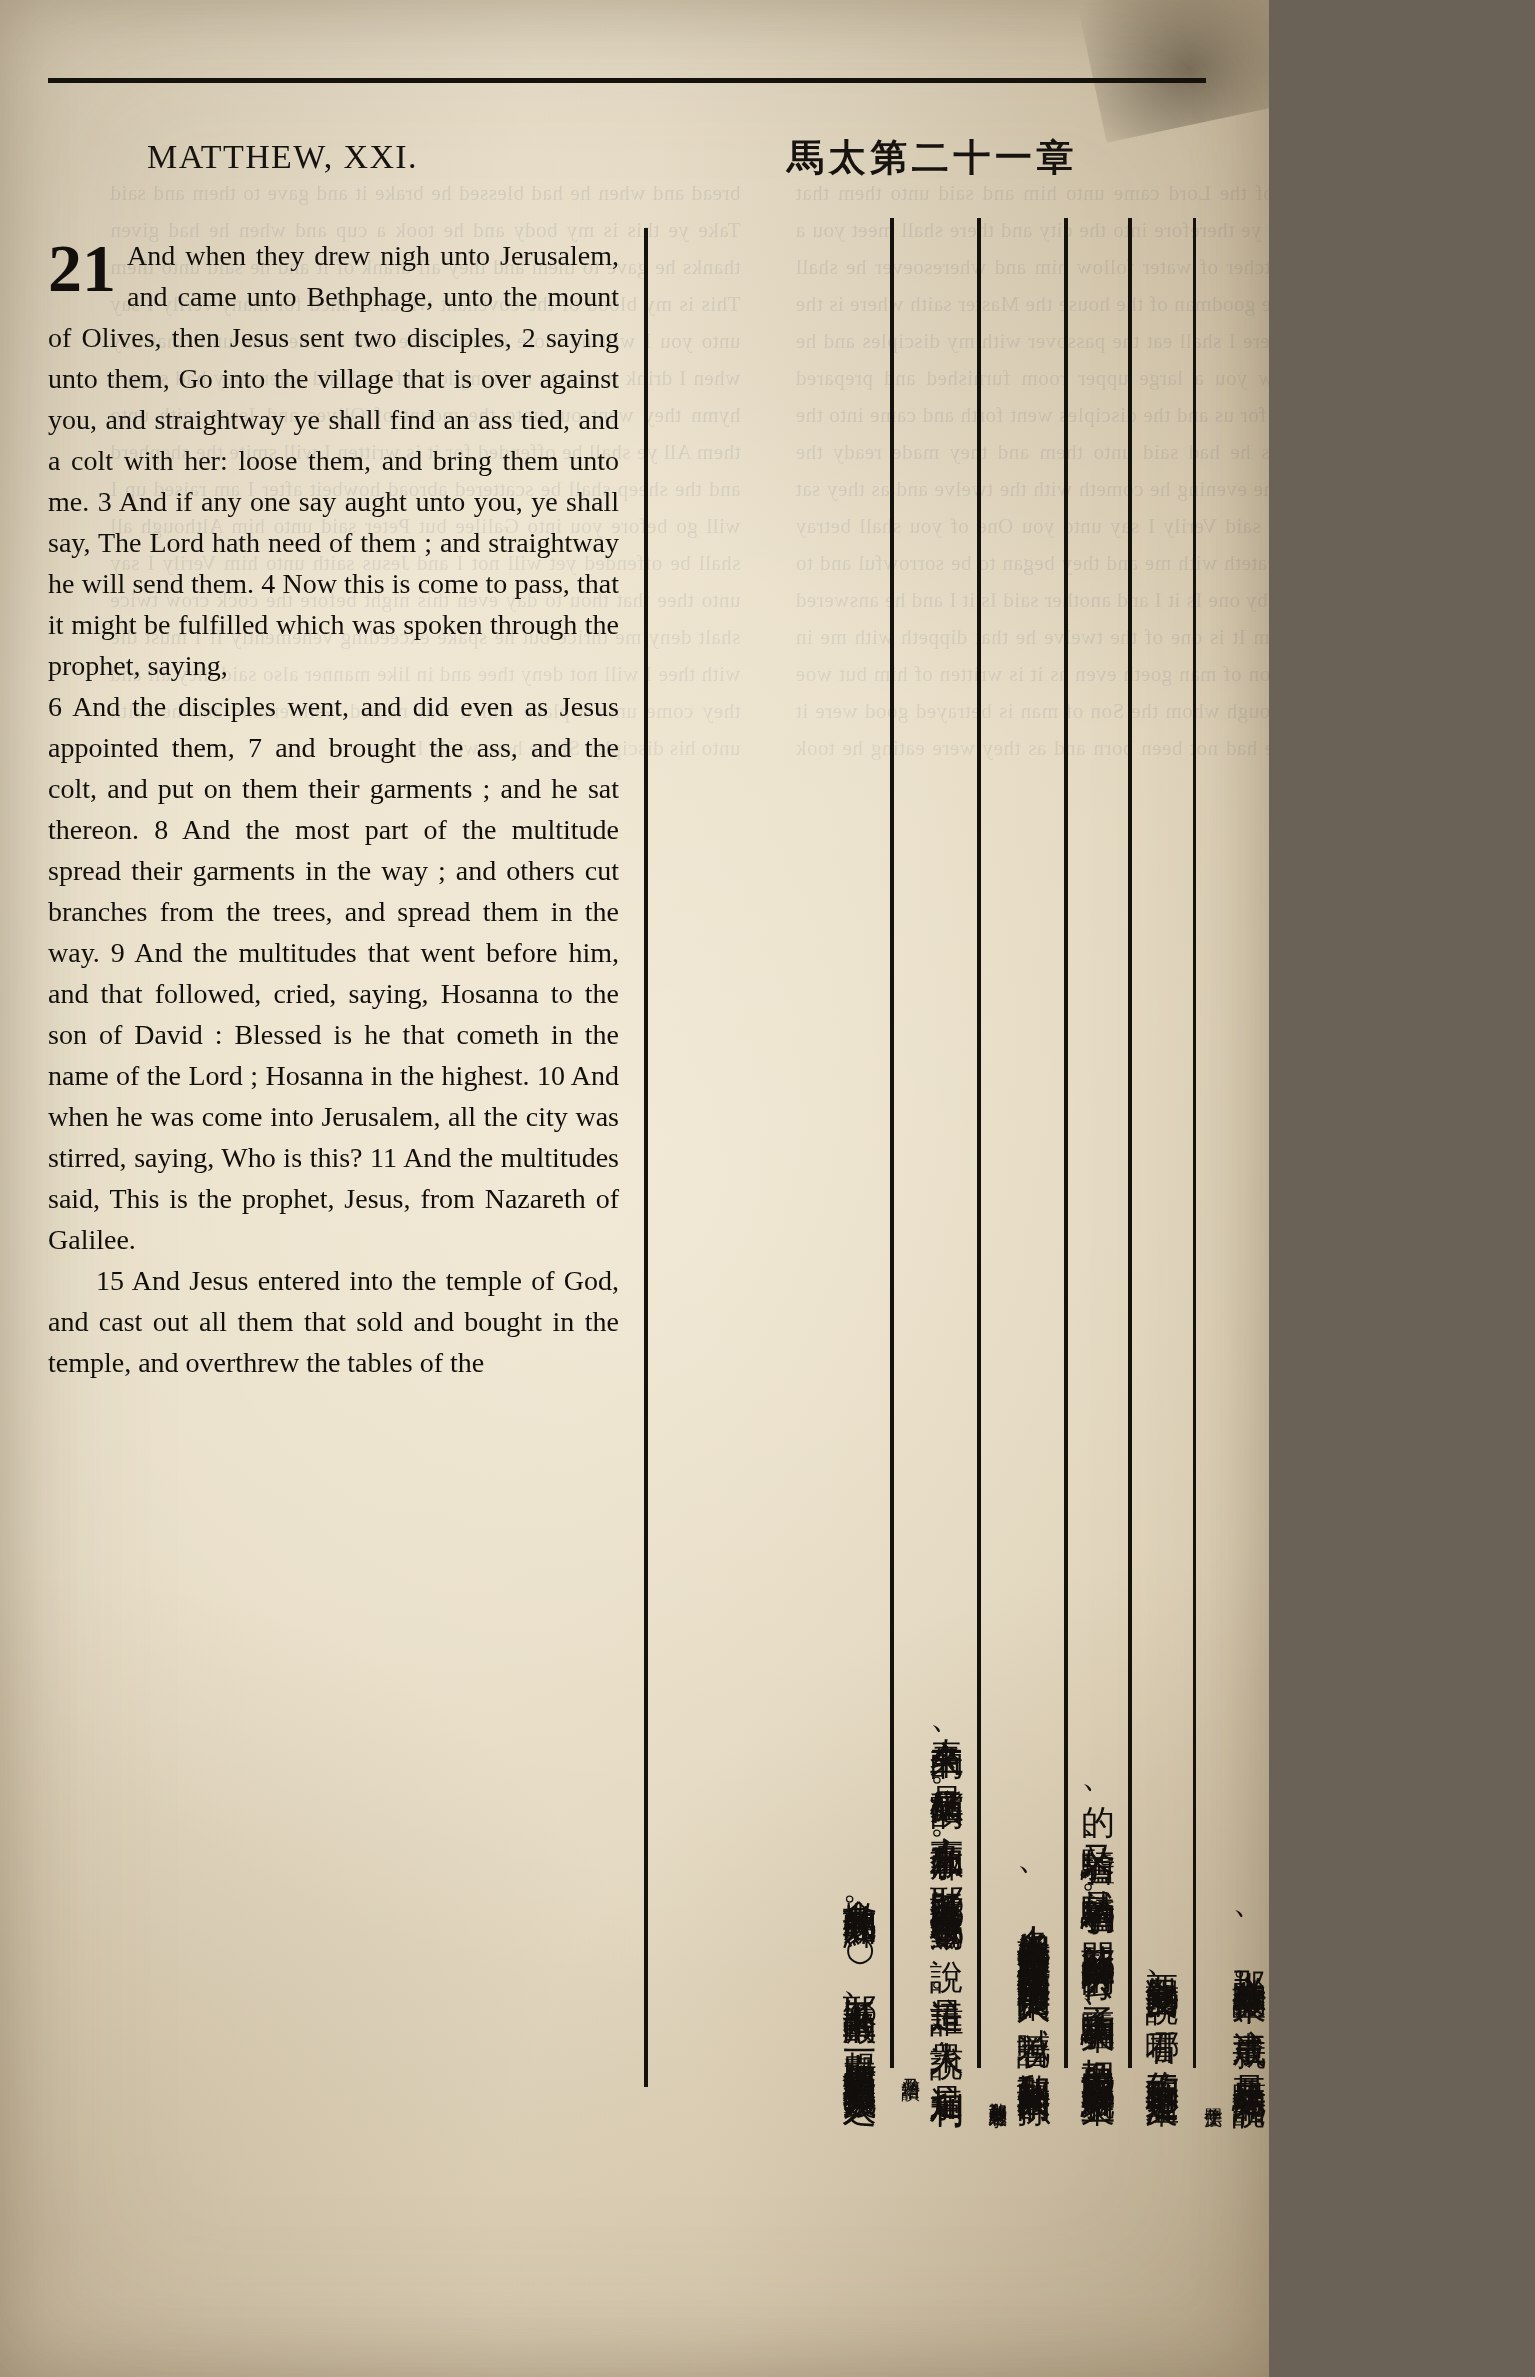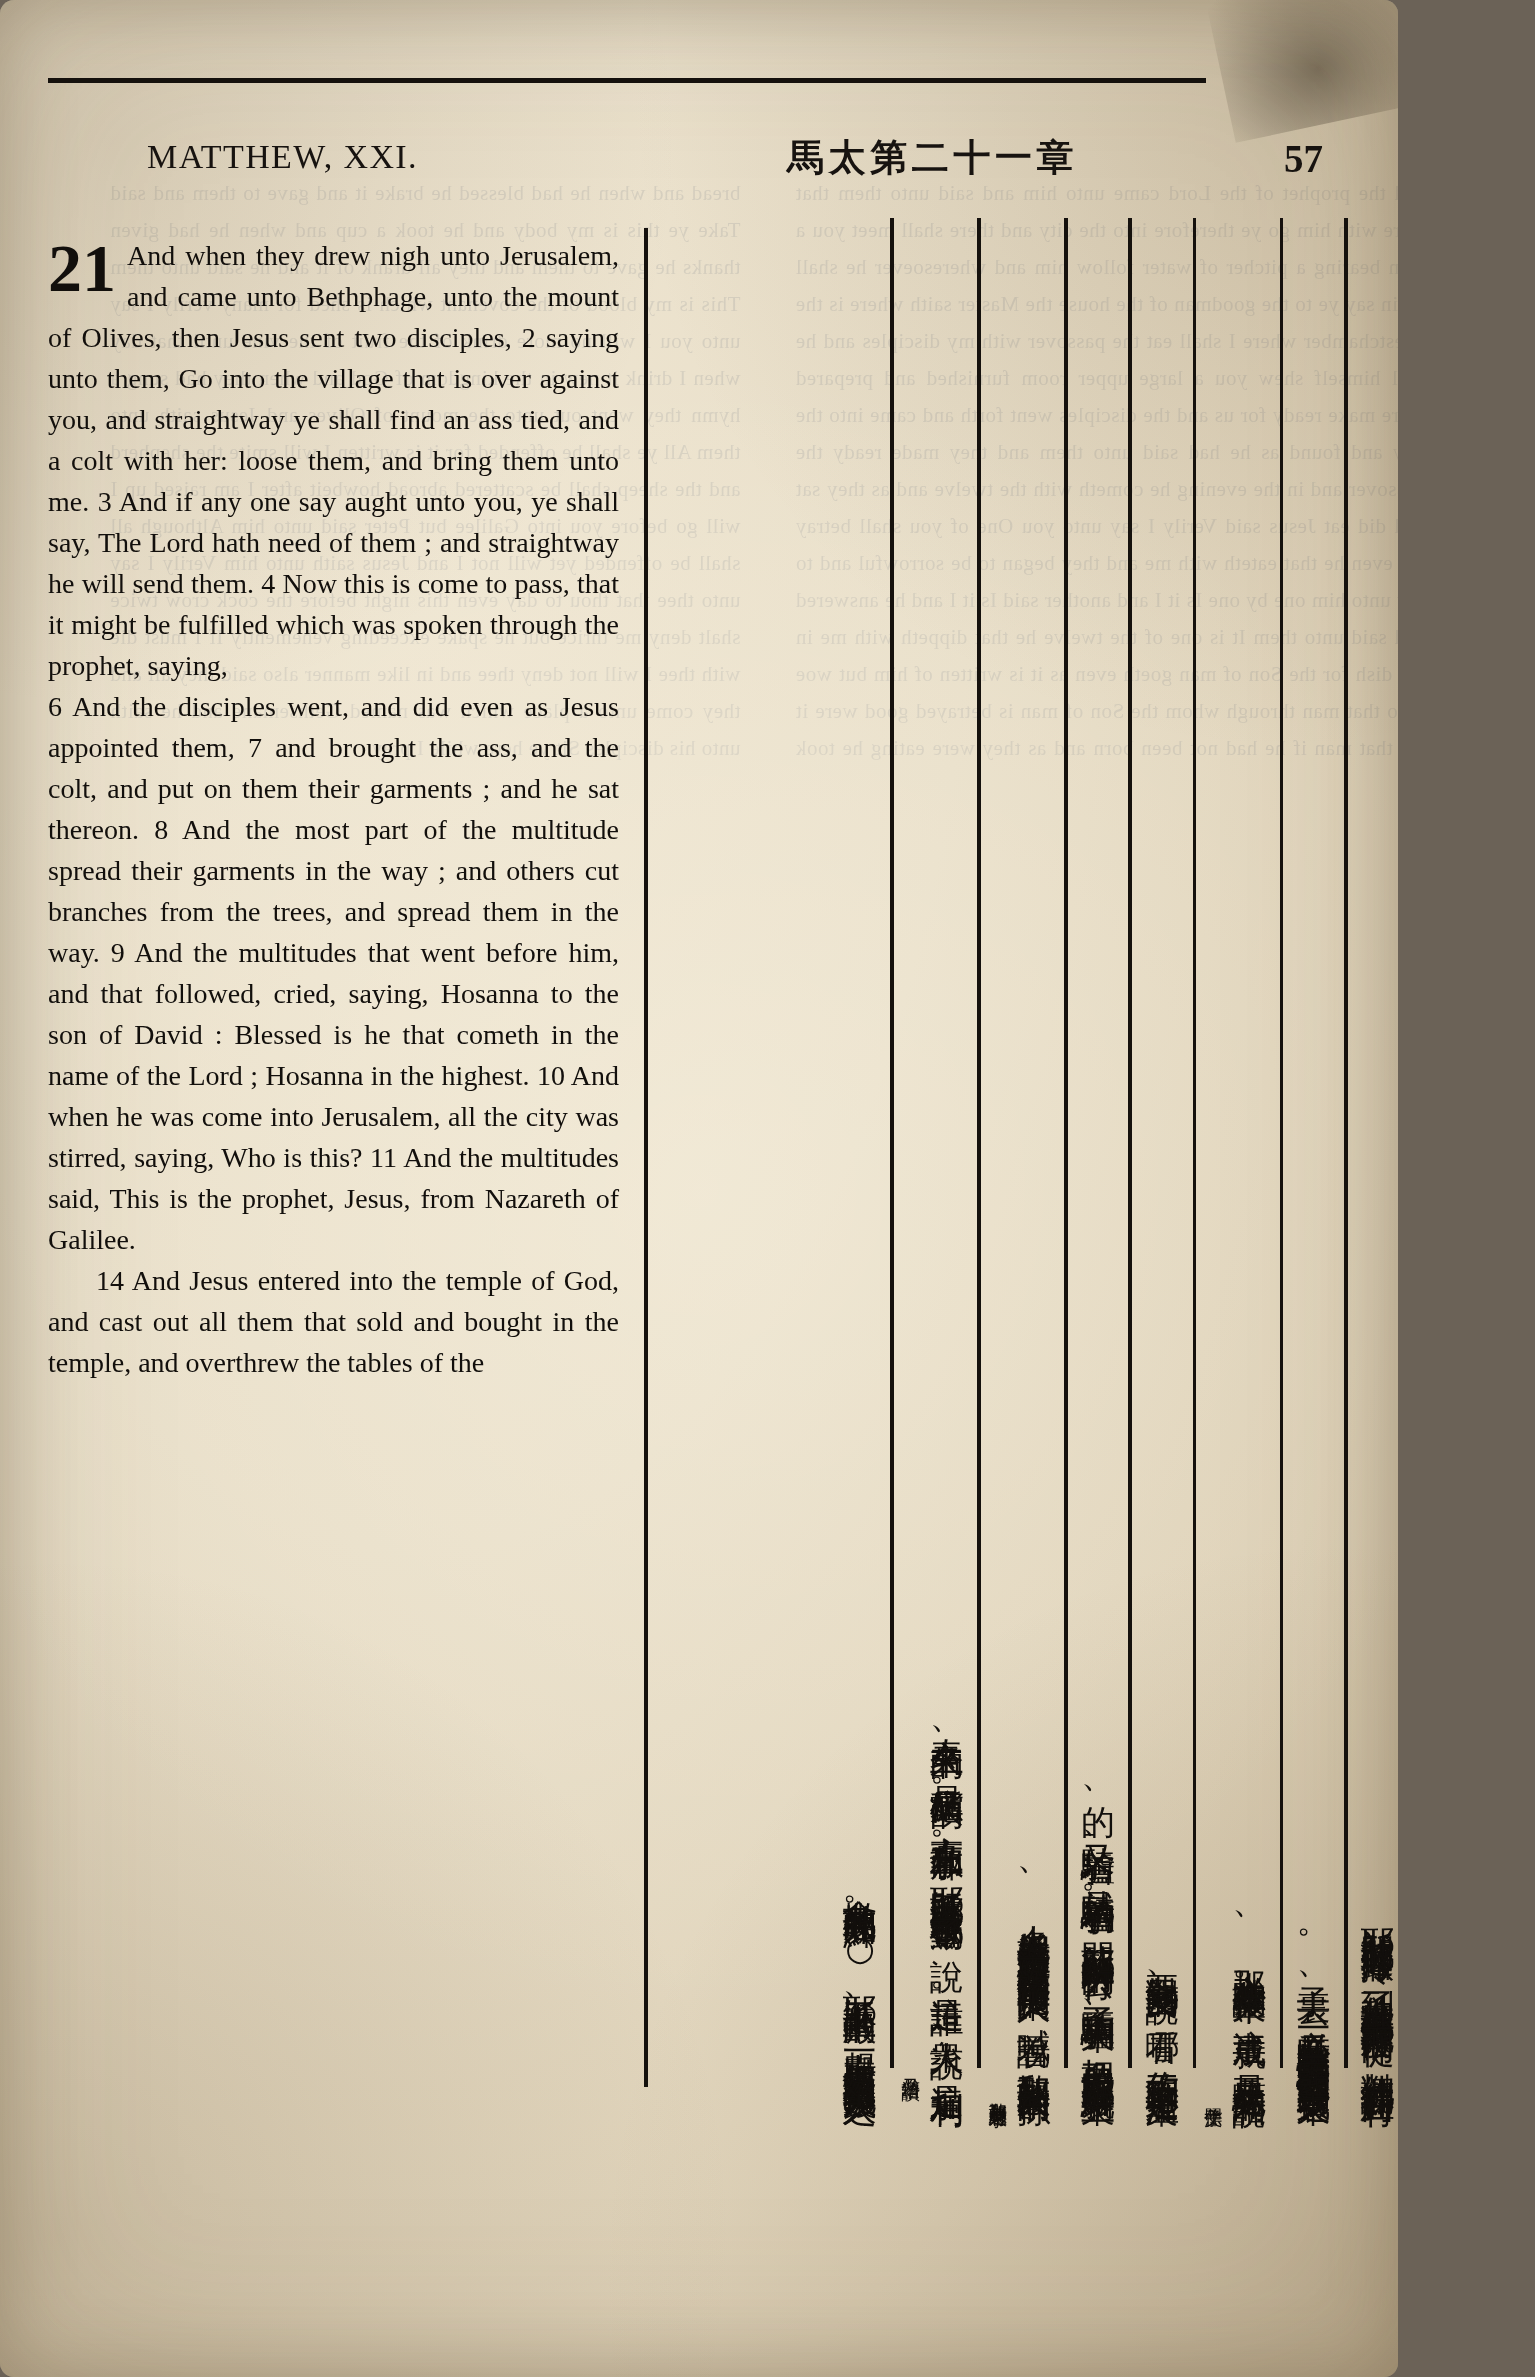--- a/index.html
+++ b/index.html
@@ -11,26 +11,25 @@
     width: 1535px;
     height: 2377px;
     font-family: "Liberation Serif", serif;
     overflow: hidden;
   }
 
   
   #page {
     position: absolute;
     left: 0; top: 0;
-    width: 1398px;
+    width: 1269px;
     height: 2377px;
     background:
       radial-gradient(ellipse at 30% 20%, #efe6d2 0%, #e8dec8 40%, #ddd0b6 75%, #cfc0a4 100%);
     overflow: hidden;
-    border-radius: 14px;
   }
   
   #page::before {
     content: "";
     position: absolute;
     inset: 0;
     background:
       radial-gradient(circle at 8% 6%, rgba(120,100,70,0.18), rgba(120,100,70,0) 22%),
       radial-gradient(circle at 92% 4%, rgba(120,100,70,0.20), rgba(120,100,70,0) 25%),
       radial-gradient(circle at 96% 96%, rgba(110,90,60,0.22), rgba(110,90,60,0) 28%),
@@ -220,21 +219,21 @@
   </div>
   <div id="rule"></div>
 
   <div id="body">
 
     <div id="eng-col">
       <p>
         <span class="drop">21</span><span>And when they drew nigh unto Jerusalem, and came unto Bethphage, unto the mount of Olives, then Jesus sent two disciples, 2 saying unto them, Go into the village that is over against you, and straightway ye shall find an ass tied, and a colt with her: loose them, and bring them unto me. 3 And if any one say aught unto you, ye shall say, The Lord hath need of them ; and straightway he will send them. 4 Now this is come to pass, that it might be fulfilled which was spoken through the prophet, saying,</span>
       </p>
       <p>6 And the disciples went, and did even as Jesus appointed them, 7 and brought the ass, and the colt, and put on them their garments ; and he sat thereon. 8 And the most part of the multitude spread their garments in the way ; and others cut branches from the trees, and spread them in the way. 9 And the multitudes that went before him, and that followed, cried, saying, Hosanna to the son of David : Blessed is he that cometh in the name of the Lord ; Hosanna in the highest. 10 And when he was come into Jerusalem, all the city was stirred, saying, Who is this? 11 And the multitudes said, This is the prophet, Jesus, from Nazareth of Galilee.</p>
-      <p class="indent">14 And Jesus entered into the temple of God, and cast out all them that sold and bought in the temple, and overthrew the tables of the</p>
+      <p class="indent">15 And Jesus entered into the temple of God, and cast out all them that sold and bought in the temple, and overthrew the tables of the</p>
     </div>
 
     <div id="col-divider"></div>
 
     <div id="cn-col">
 
       <div class="cn-line head">第二十一章</div>
       <div class="sep"></div>
 
       <div class="cn-line">耶穌和門徒將近耶路撒冷、到了伯法其在橄欖山那裏耶穌就打發兩個門徒、對他們說你們往對面村</div>

